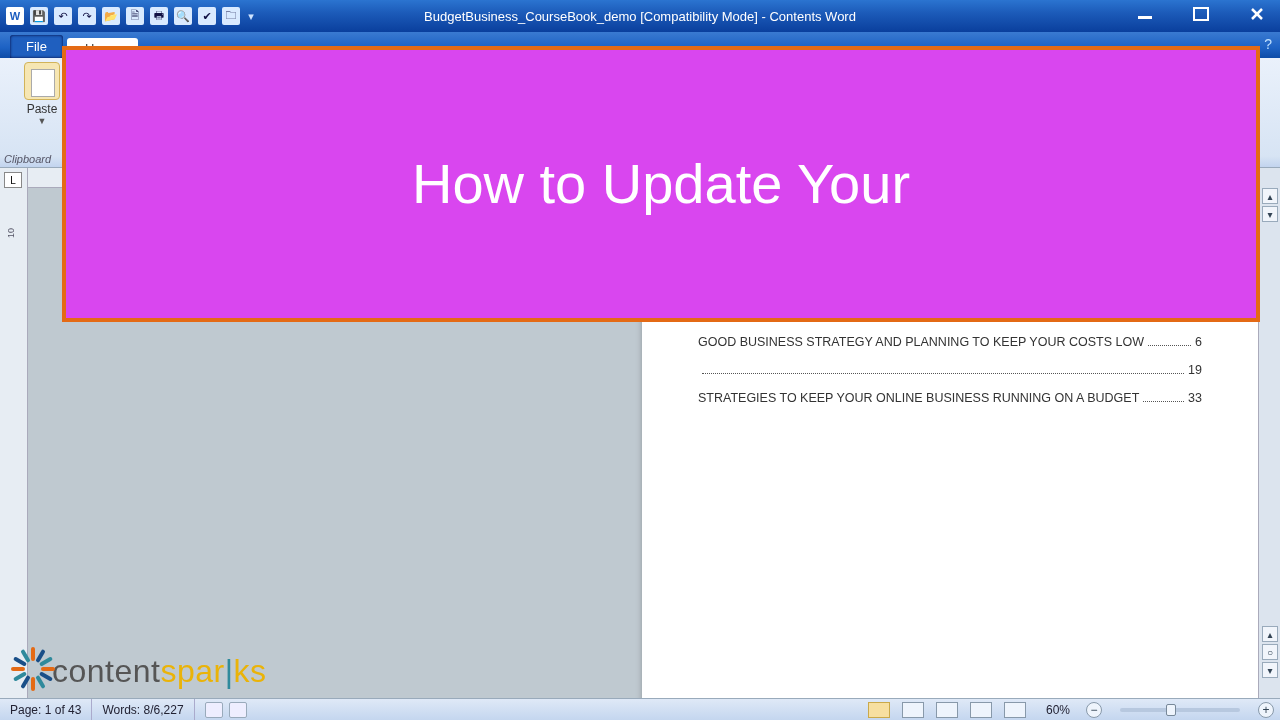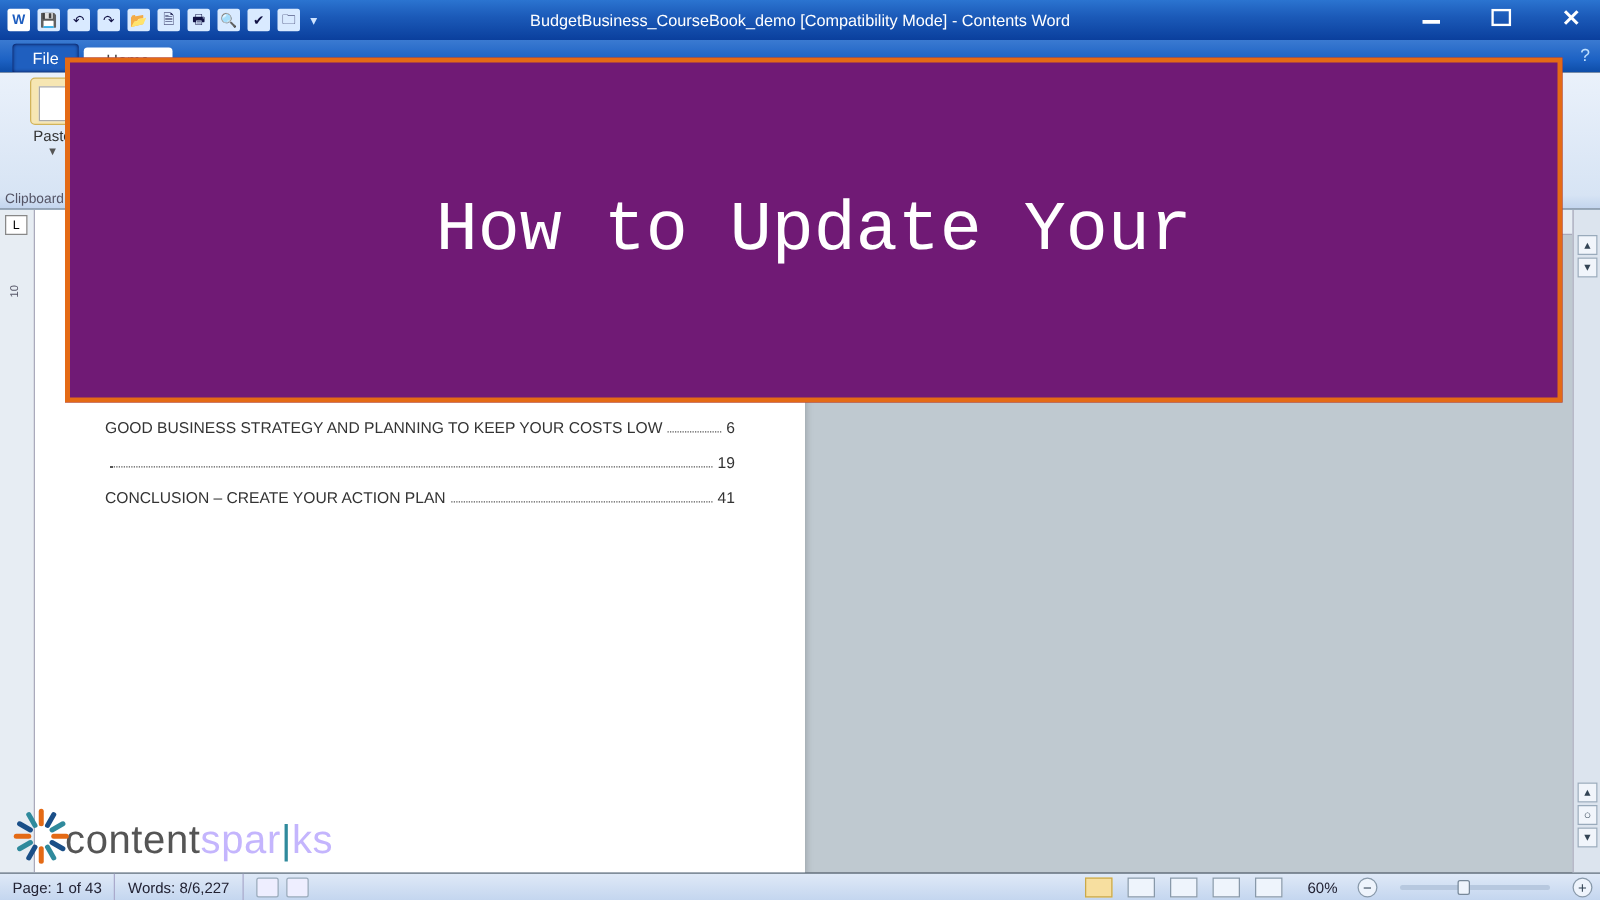--- a/index.html
+++ b/index.html
@@ -25,55 +25,55 @@
   .file-tab{background:#1f5fbf;color:#fff;font-size:13px;padding:4px 16px 4px 16px;border-radius:3px 3px 0 0;box-shadow:0 0 3px #003 inset;cursor:pointer;}
   .home-tab{background:#fff;color:#444;font-size:13px;padding:3px 18px;border-radius:3px 3px 0 0;margin-left:4px;position:relative;top:1px;}
   .help-icon{position:absolute;right:8px;top:4px;color:#bfe0ff;font-size:14px;cursor:pointer;}
   
   .ribbon-body{height:110px;background:linear-gradient(to bottom,#eaf1fb,#d7e4f4 90%,#c2d4ee);position:relative;border-bottom:1px solid #9ab;}
   .group-paste{position:absolute;left:10px;top:4px;width:64px;text-align:center;}
   .paste-icon{width:36px;height:38px;margin:0 auto;background:#f6e6b3;border:1px solid #d1b35a;border-radius:4px;position:relative;}
   .paste-icon::after{content:"";position:absolute;left:6px;top:6px;width:22px;height:26px;background:#fff;border:1px solid #aaa;}
   .paste-label{font-size:12px;color:#333;margin-top:2px;}
   .paste-drop{font-size:9px;color:#555;}
-  .group-label{position:absolute;left:4px;bottom:2px;font-size:11px;color:#556;}
+  .group-label{position:absolute;left:4px;bottom:2px;font-size:11px;color:#556;font-style:italic;}
   
   .slide-overlay{
-    position:absolute; left:52px; top:46px; width:1198px; height:276px;
-    background:#701a75; border:4px solid #e46a15;
+    position:absolute; left:62px; top:46px; width:1198px; height:276px;
+    background:#d946ef; border:4px solid #e46a15;
     display:flex;align-items:center;justify-content:center;
     color:#fff;text-align:center;
-    font-family:Liberation Mono, monospace;
+    font-family:Liberation Sans, sans-serif;
   }
   .slide-overlay .slide-text{font-size:56px;line-height:1.25;}
   
   .workspace{height:530px;background:#bfc9d0;display:flex;position:relative;}
   .vruler{width:28px;background:#e7edf3;border-right:1px solid #aab;position:relative;}
   .vruler .tab-selector{position:absolute;top:4px;left:4px;width:18px;height:16px;border:1px solid #888;background:#fff;font-size:10px;display:flex;align-items:center;justify-content:center;cursor:pointer;}
   .vruler .tick{position:absolute;left:6px;font-size:9px;color:#556;transform:rotate(-90deg);transform-origin:left top;}
-  .doc-wrap{flex:1;display:flex;justify-content:flex-start;overflow:hidden;position:relative;}
+  .doc-wrap{flex:1;display:flex;justify-content:flex-end;overflow:hidden;position:relative;}
   .hruler{position:absolute;top:0;left:28px;right:22px;height:20px;background:#e7edf3;border-bottom:1px solid #aab;}
   .page{width:616px;background:#fff;margin-top:0;min-height:600px;box-shadow:0 0 6px rgba(0,0,0,.25);padding:48px 56px 120px 56px;position:relative;}
   .page hr.headline{border:none;border-top:1px solid #555;width:470px;margin:0 auto 28px auto;}
   .toc-title{text-align:center;color:#1a4f88;font-weight:700;letter-spacing:3px;font-size:22px;margin-bottom:36px;font-family:Verdana, Geneva, sans-serif;}
   .toc-entry{display:flex;font-size:12.5px;color:#333;margin-bottom:14px;font-family:Verdana, Geneva, sans-serif;}
   .toc-entry .t{white-space:nowrap;}
   .toc-entry .dots{flex:1;border-bottom:1.5px dotted #555;margin:0 4px 3px 4px;}
   .toc-entry .p{white-space:nowrap;}
   
   .rscroll{width:22px;background:#dce4ee;border-left:1px solid #aab;position:relative;}
   .rscroll .arrow{position:absolute;left:3px;width:16px;height:16px;background:#f1f5fb;border:1px solid #9ab;font-size:10px;display:flex;align-items:center;justify-content:center;cursor:pointer;color:#345;}
   .rscroll .arrow.up1{top:20px;} .rscroll .arrow.dn1{top:38px;}
   .rscroll .arrow.upA{bottom:56px;} .rscroll .arrow.oA{bottom:38px;} .rscroll .arrow.dnA{bottom:20px;}
   
   .logo{position:absolute;left:10px;bottom:30px;display:flex;align-items:flex-end;font-family:Arial,sans-serif;}
   .logo .burst{width:46px;height:46px;position:relative;margin-right:-4px;margin-bottom:6px;}
   .logo .burst span{position:absolute;left:50%;top:50%;width:4px;height:14px;border-radius:2px;transform-origin:center 22px;}
   .logo-text{font-size:32px;color:#555;letter-spacing:.5px;}
-  .logo-text .sp{color:#c4b5fd;}
+  .logo-text .sp{color:#eab308;}
   .logo-text .bar{color:#2f8a9c;display:inline-block;position:relative;}
   
   .statusbar{height:22px;background:linear-gradient(to bottom,#dfe9f7,#c4d6ef);border-top:1px solid #9ab;display:flex;align-items:flex-end;font-size:12px;color:#223;position:relative;}
   .statusbar .cell{padding:0 10px;border-right:1px solid #aac;height:100%;display:flex;align-items:center;cursor:pointer;}
   .status-right{position:absolute;right:6px;top:0;height:100%;display:flex;align-items:center;gap:12px;}
   .view-btn{width:22px;height:16px;border:1px solid #89a;background:#eef4fc;cursor:pointer;}
   .view-btn.active{background:#f7dfa0;border-color:#caa94a;}
   .zoom-track{width:120px;height:4px;background:#b7c8df;position:relative;border-radius:2px;margin:0 6px;}
   .zoom-track .thumb{position:absolute;top:-4px;width:10px;height:12px;background:#eef4fc;border:1px solid #789;border-radius:2px;cursor:pointer;}
   .zm-btn{width:16px;height:16px;border:1px solid #89a;border-radius:8px;background:#eef4fc;display:flex;align-items:center;justify-content:center;cursor:pointer;font-size:12px;color:#345;}
@@ -153,23 +153,23 @@
           <div class="toc-entry">
             <span class="t">GOOD BUSINESS STRATEGY AND PLANNING TO KEEP YOUR COSTS LOW</span>
             <span class="dots"></span>
             <span class="p">6</span>
           </div>
           <div class="toc-entry">
             <span class="dots"></span>
             <span class="p">19</span>
           </div>
           <div class="toc-entry">
-            <span class="t">CONCLUSION – CREATE YOUR ACTION PLAN</span>
-            <span class="dots"></span>
-            <span class="p">41</span>
+            <span class="t">STRATEGIES TO KEEP YOUR ONLINE BUSINESS RUNNING ON A BUDGET</span>
+            <span class="dots"></span>
+            <span class="p">33</span>
           </div>
         </div>
     </div>
   </div>
 
   <div class="rscroll">
     <div class="arrow up1">▴</div>
     <div class="arrow dn1">▾</div>
     <div class="arrow upA">▴</div>
     <div class="arrow oA">○</div>

